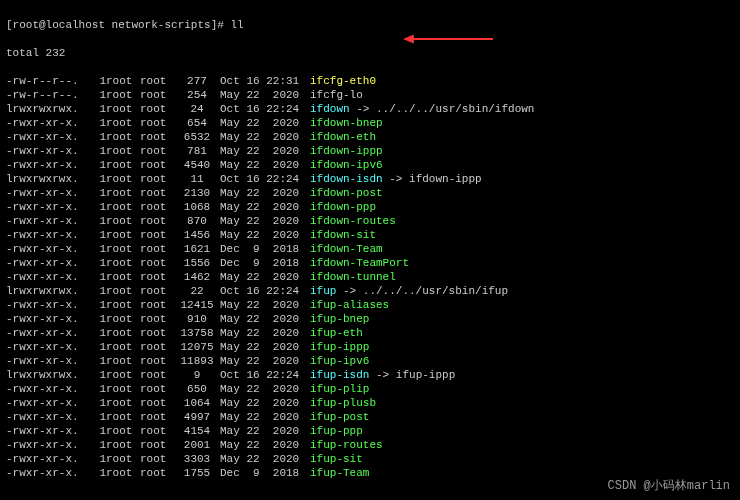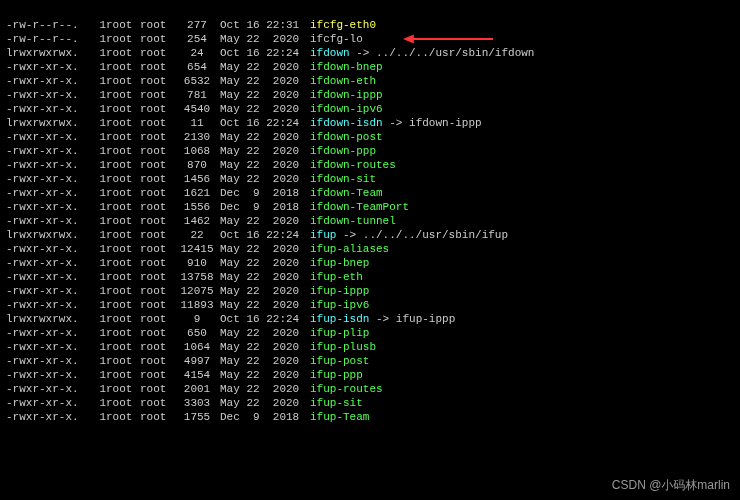--- a/index.html
+++ b/index.html
@@ -5,32 +5,34 @@
   html,body{margin:0;padding:0;background:#000;width:740px;height:500px;overflow:hidden}
   .term{font-family:"Courier New",monospace;font-size:11px;line-height:14px;color:#ccc;padding:4px 6px;white-space:pre;position:relative}
   .row{display:flex}
   .p{color:#ccc}        
   .c{color:#55ffff}     
   .g{color:#55ff55}     
   .h{color:#ffff55}
   .prompt{color:#ccc}
   .arrow{position:absolute;left:390px;top:18px;width:90px;height:14px}
   .arrow svg{width:100%;height:100%}
-  .wm{position:absolute;right:10px;bottom:6px;color:#999;font-family:Liberation Sans, sans-serif;font-size:12px}
+  .wm{position:absolute;right:10px;bottom:6px;color:#999;font-family:Liberation Mono, monospace;font-size:12px}
   .col-perm{width:88px;display:inline-block}
   .col-l{width:12px;display:inline-block;text-align:right}
   .col-o{width:34px;display:inline-block}
   .col-g{width:34px;display:inline-block}
   .col-s{width:46px;display:inline-block;text-align:center}
   .col-d{width:90px;display:inline-block}
 </style>
 </head>
 <body>
 
 <div class="term">
+<div><span class="prompt">[root@localhost network-scripts]# </span><span>ll</span></div>
+<div>total 232</div>
 <div id="listing"><div class="row"><span class="col-perm">-rw-r--r--.</span><span class="col-l">1</span> <span class="col-o">root</span> <span class="col-g">root</span><span class="col-s">277</span> <span class="col-d">Oct 16 22:31</span> <span class="h">ifcfg-eth0</span></div><div class="row"><span class="col-perm">-rw-r--r--.</span><span class="col-l">1</span> <span class="col-o">root</span> <span class="col-g">root</span><span class="col-s">254</span> <span class="col-d">May 22  2020</span> <span class="p">ifcfg-lo</span></div><div class="row"><span class="col-perm">lrwxrwxrwx.</span><span class="col-l">1</span> <span class="col-o">root</span> <span class="col-g">root</span><span class="col-s">24</span> <span class="col-d">Oct 16 22:24</span> <span class="c">ifdown</span><span class="p"> -&gt; ../../../usr/sbin/ifdown</span></div><div class="row"><span class="col-perm">-rwxr-xr-x.</span><span class="col-l">1</span> <span class="col-o">root</span> <span class="col-g">root</span><span class="col-s">654</span> <span class="col-d">May 22  2020</span> <span class="g">ifdown-bnep</span></div><div class="row"><span class="col-perm">-rwxr-xr-x.</span><span class="col-l">1</span> <span class="col-o">root</span> <span class="col-g">root</span><span class="col-s">6532</span> <span class="col-d">May 22  2020</span> <span class="g">ifdown-eth</span></div><div class="row"><span class="col-perm">-rwxr-xr-x.</span><span class="col-l">1</span> <span class="col-o">root</span> <span class="col-g">root</span><span class="col-s">781</span> <span class="col-d">May 22  2020</span> <span class="g">ifdown-ippp</span></div><div class="row"><span class="col-perm">-rwxr-xr-x.</span><span class="col-l">1</span> <span class="col-o">root</span> <span class="col-g">root</span><span class="col-s">4540</span> <span class="col-d">May 22  2020</span> <span class="g">ifdown-ipv6</span></div><div class="row"><span class="col-perm">lrwxrwxrwx.</span><span class="col-l">1</span> <span class="col-o">root</span> <span class="col-g">root</span><span class="col-s">11</span> <span class="col-d">Oct 16 22:24</span> <span class="c">ifdown-isdn</span><span class="p"> -&gt; ifdown-ippp</span></div><div class="row"><span class="col-perm">-rwxr-xr-x.</span><span class="col-l">1</span> <span class="col-o">root</span> <span class="col-g">root</span><span class="col-s">2130</span> <span class="col-d">May 22  2020</span> <span class="g">ifdown-post</span></div><div class="row"><span class="col-perm">-rwxr-xr-x.</span><span class="col-l">1</span> <span class="col-o">root</span> <span class="col-g">root</span><span class="col-s">1068</span> <span class="col-d">May 22  2020</span> <span class="g">ifdown-ppp</span></div><div class="row"><span class="col-perm">-rwxr-xr-x.</span><span class="col-l">1</span> <span class="col-o">root</span> <span class="col-g">root</span><span class="col-s">870</span> <span class="col-d">May 22  2020</span> <span class="g">ifdown-routes</span></div><div class="row"><span class="col-perm">-rwxr-xr-x.</span><span class="col-l">1</span> <span class="col-o">root</span> <span class="col-g">root</span><span class="col-s">1456</span> <span class="col-d">May 22  2020</span> <span class="g">ifdown-sit</span></div><div class="row"><span class="col-perm">-rwxr-xr-x.</span><span class="col-l">1</span> <span class="col-o">root</span> <span class="col-g">root</span><span class="col-s">1621</span> <span class="col-d">Dec  9  2018</span> <span class="g">ifdown-Team</span></div><div class="row"><span class="col-perm">-rwxr-xr-x.</span><span class="col-l">1</span> <span class="col-o">root</span> <span class="col-g">root</span><span class="col-s">1556</span> <span class="col-d">Dec  9  2018</span> <span class="g">ifdown-TeamPort</span></div><div class="row"><span class="col-perm">-rwxr-xr-x.</span><span class="col-l">1</span> <span class="col-o">root</span> <span class="col-g">root</span><span class="col-s">1462</span> <span class="col-d">May 22  2020</span> <span class="g">ifdown-tunnel</span></div><div class="row"><span class="col-perm">lrwxrwxrwx.</span><span class="col-l">1</span> <span class="col-o">root</span> <span class="col-g">root</span><span class="col-s">22</span> <span class="col-d">Oct 16 22:24</span> <span class="c">ifup</span><span class="p"> -&gt; ../../../usr/sbin/ifup</span></div><div class="row"><span class="col-perm">-rwxr-xr-x.</span><span class="col-l">1</span> <span class="col-o">root</span> <span class="col-g">root</span><span class="col-s">12415</span> <span class="col-d">May 22  2020</span> <span class="g">ifup-aliases</span></div><div class="row"><span class="col-perm">-rwxr-xr-x.</span><span class="col-l">1</span> <span class="col-o">root</span> <span class="col-g">root</span><span class="col-s">910</span> <span class="col-d">May 22  2020</span> <span class="g">ifup-bnep</span></div><div class="row"><span class="col-perm">-rwxr-xr-x.</span><span class="col-l">1</span> <span class="col-o">root</span> <span class="col-g">root</span><span class="col-s">13758</span> <span class="col-d">May 22  2020</span> <span class="g">ifup-eth</span></div><div class="row"><span class="col-perm">-rwxr-xr-x.</span><span class="col-l">1</span> <span class="col-o">root</span> <span class="col-g">root</span><span class="col-s">12075</span> <span class="col-d">May 22  2020</span> <span class="g">ifup-ippp</span></div><div class="row"><span class="col-perm">-rwxr-xr-x.</span><span class="col-l">1</span> <span class="col-o">root</span> <span class="col-g">root</span><span class="col-s">11893</span> <span class="col-d">May 22  2020</span> <span class="g">ifup-ipv6</span></div><div class="row"><span class="col-perm">lrwxrwxrwx.</span><span class="col-l">1</span> <span class="col-o">root</span> <span class="col-g">root</span><span class="col-s">9</span> <span class="col-d">Oct 16 22:24</span> <span class="c">ifup-isdn</span><span class="p"> -&gt; ifup-ippp</span></div><div class="row"><span class="col-perm">-rwxr-xr-x.</span><span class="col-l">1</span> <span class="col-o">root</span> <span class="col-g">root</span><span class="col-s">650</span> <span class="col-d">May 22  2020</span> <span class="g">ifup-plip</span></div><div class="row"><span class="col-perm">-rwxr-xr-x.</span><span class="col-l">1</span> <span class="col-o">root</span> <span class="col-g">root</span><span class="col-s">1064</span> <span class="col-d">May 22  2020</span> <span class="g">ifup-plusb</span></div><div class="row"><span class="col-perm">-rwxr-xr-x.</span><span class="col-l">1</span> <span class="col-o">root</span> <span class="col-g">root</span><span class="col-s">4997</span> <span class="col-d">May 22  2020</span> <span class="g">ifup-post</span></div><div class="row"><span class="col-perm">-rwxr-xr-x.</span><span class="col-l">1</span> <span class="col-o">root</span> <span class="col-g">root</span><span class="col-s">4154</span> <span class="col-d">May 22  2020</span> <span class="g">ifup-ppp</span></div><div class="row"><span class="col-perm">-rwxr-xr-x.</span><span class="col-l">1</span> <span class="col-o">root</span> <span class="col-g">root</span><span class="col-s">2001</span> <span class="col-d">May 22  2020</span> <span class="g">ifup-routes</span></div><div class="row"><span class="col-perm">-rwxr-xr-x.</span><span class="col-l">1</span> <span class="col-o">root</span> <span class="col-g">root</span><span class="col-s">3303</span> <span class="col-d">May 22  2020</span> <span class="g">ifup-sit</span></div><div class="row"><span class="col-perm">-rwxr-xr-x.</span><span class="col-l">1</span> <span class="col-o">root</span> <span class="col-g">root</span><span class="col-s">1755</span> <span class="col-d">Dec  9  2018</span> <span class="g">ifup-Team</span></div></div>
 
 
 <div class="arrow">
   <svg viewBox="0 0 100 14">
         <line x1="100" y1="7" x2="10" y2="7" stroke="#ff3333" stroke-width="2"></line>
         <polygon points="0,7 12,2 12,12" fill="#ff3333"></polygon>
       </svg>
 </div>
 </div>

